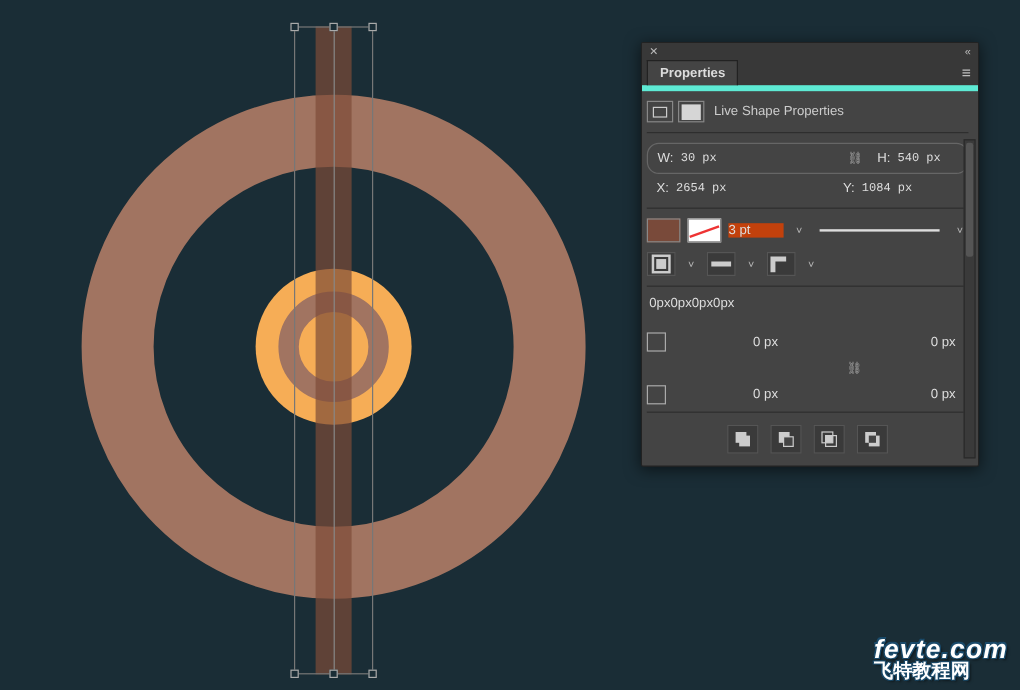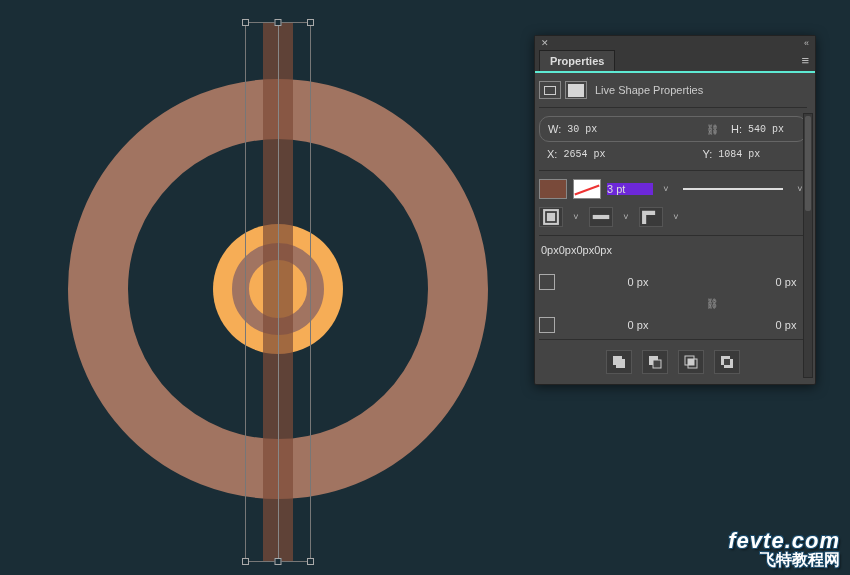--- a/index.html
+++ b/index.html
@@ -80,21 +80,21 @@
     height: 14px;
     background: #383838;
     display:flex;align-items:center;justify-content:space-between;
     padding: 0 6px;
     font-size: 10px;
   }
   .panel-topbar .x{font-size:9px;color:#bbb}
   .tabrow {
     display:flex;align-items:center;
     background: #383838;
-    border-bottom:2px solid #5eead4;
+    border-bottom:5px solid #5eead4;
   }
   .tab {
     background:#444;
     padding: 4px 10px;
     border:1px solid #222;border-bottom:none;
     font-size:11px;font-weight:bold;
     margin-left:4px;
   }
   .tab-menu{margin-left:auto;margin-right:6px;color:#bbb;font-size:13px;}
   .panel-body { padding: 8px 8px 10px 4px; position:relative;}
@@ -125,21 +125,21 @@
     flex:1;background:transparent;color:#ddd;border:none;
     font-size:10px;outline:none;font-family:Liberation Mono, monospace;
   }
   .plain-row {display:flex;align-items:center;gap:6px;padding:0 8px 6px 8px}
   .link-icon{color:#aaa;font-size:10px;padding:0 6px}
 
   .swatch-row{display:flex;align-items:center;gap:6px;margin-bottom:8px}
   .swatch{width:28px;height:20px;border:1px solid #888;background:#794a3a}
   .swatch.noborder{background:#fff;position:relative}
   .swatch.noborder::after{content:"";position:absolute;left:0;right:0;top:50%;border-top:2px solid #e33;transform:rotate(-20deg);transform-origin:center}
-  .mini-field{width:46px;background:#6d28d9;border:none;color:#ddd;font-size:11px;outline:none}
+  .mini-field{width:46px;background:#c2410c;border:none;color:#ddd;font-size:11px;outline:none}
   .dd{width:14px;height:18px;display:flex;align-items:center;justify-content:center;color:#bbb;font-size:9px;cursor:pointer}
   .stroke-preview{flex:1;height:2px;background:#ddd;margin:0 4px}
 
   .align-btn{width:24px;height:20px;background:#3a3a3a;border:1px solid #555;display:flex;align-items:center;justify-content:center;color:#ccc;font-size:10px}
 
   .corner-text{font-size:11px;color:#ddd;margin:4px 0 18px 2px}
   .corner-grid{display:grid;grid-template-columns:22px 1fr 1fr 22px;gap:6px;align-items:center;margin-bottom:6px}
   .corner-check{width:16px;height:16px;border:1px solid #aaa;background:#444}
   .corner-val{background:transparent;border:none;color:#ddd;font-size:11px;outline:none;text-align:center}
   .corner-link{grid-column:1/5;text-align:center;color:#aaa;font-size:10px;margin:2px 0}
@@ -148,21 +148,21 @@
   .pf-btn{width:26px;height:24px;background:#3a3a3a;border:1px solid #555;display:flex;align-items:center;justify-content:center}
   .pf-btn svg{width:16px;height:16px}
 
   .scrollbar{position:absolute;right:2px;top:40px;bottom:6px;width:10px;background:#3a3a3a;border:1px solid #2a2a2a}
   .scrollbar .thumb{position:absolute;left:1px;right:1px;top:2px;height:36%;background:#555;border-radius:2px}
 
   
   .watermark{
     position:absolute;right:10px;bottom:6px;
     color:#fff;font-weight:bold;font-family:Arial,sans-serif;
-    text-align:right;line-height:1.05;
+    text-align:left;line-height:1.05;
     text-shadow:
       -1px -1px 0 #1a4a6a, 1px -1px 0 #1a4a6a,
       -1px 1px 0 #1a4a6a, 1px 1px 0 #1a4a6a,
       2px 2px 2px rgba(0,0,0,.5);
   }
   .watermark .l1{font-size:22px;font-style:italic;letter-spacing:1px}
   .watermark .l2{font-size:16px}
 </style>
 </head>
 <body>

